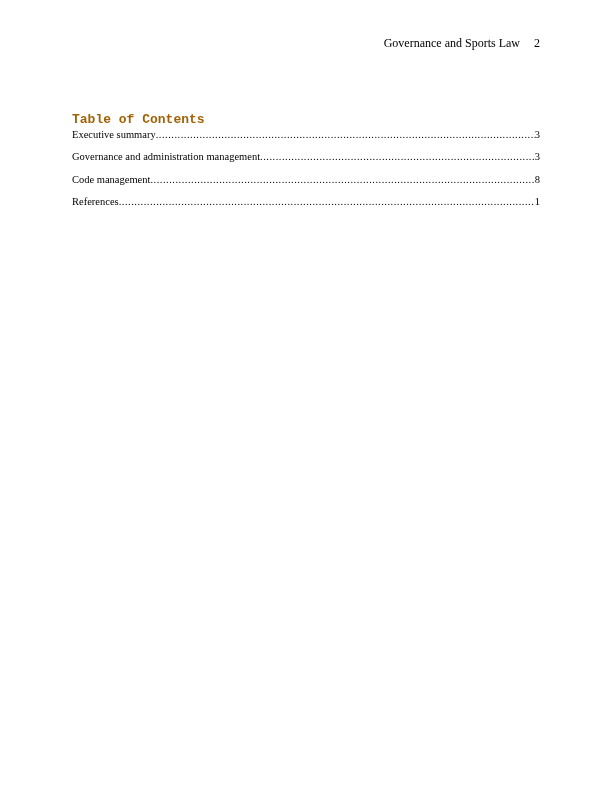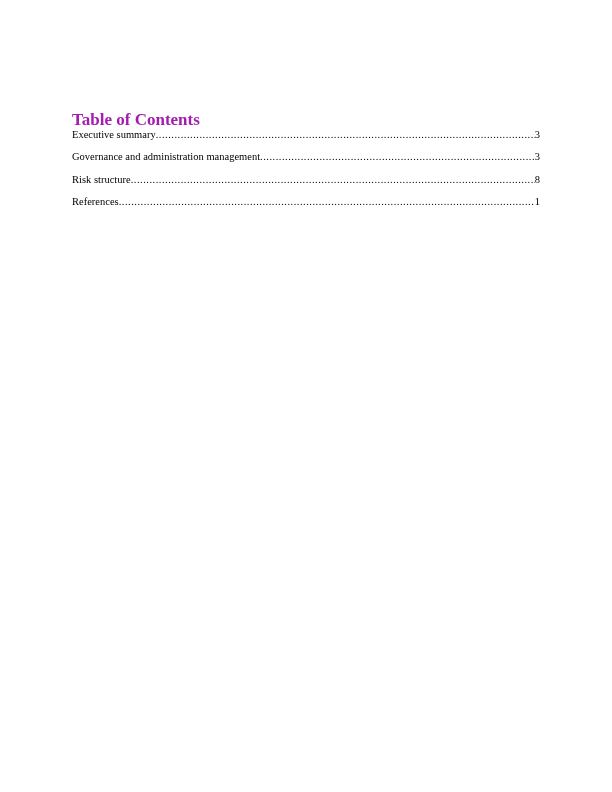--- a/index.html
+++ b/index.html
@@ -18,24 +18,24 @@
       right: 72px;
       font-size: 12px;
       line-height: 14px;
       white-space: nowrap;
     }
     .header .page-num { margin-left: 14px; }
     .toc-title {
       position: absolute;
       left: 72px;
       top: 112px;
-      font-family: Liberation Serif, serif;
+      font-family: Liberation Mono, monospace;
       font-weight: bold;
-      font-size: 17px;
-      color: #a21caf;
+      font-size: 13px;
+      color: #a16207;
       line-height: 16px;
     }
     .toc-list {
       position: absolute;
       left: 72px;
       top: 129px;
       width: 468px;
     }
     .toc-entry {
       display: flex;
@@ -55,36 +55,39 @@
     }
     .toc-entry .leader::after {
       content: "..........................................................................................................................................................................................................................";
     }
     .toc-entry .pg { flex: 0 0 auto; }
   </style>
 </head>
 <body>
 
 <div class="page">
+  <div class="header">
+    <span>Governance and Sports Law</span><span class="page-num">2</span>
+  </div>
 
   <div class="toc-title">Table of Contents</div>
 
   <div class="toc-list">
     <div class="toc-entry">
       <span class="label">Executive summary</span>
       <span class="leader"></span>
       <span class="pg">3</span>
     </div>
     <div class="toc-entry">
       <span class="label">Governance and administration management</span>
       <span class="leader"></span>
       <span class="pg">3</span>
     </div>
     <div class="toc-entry">
-      <span class="label">Risk structure</span>
+      <span class="label">Code management</span>
       <span class="leader"></span>
       <span class="pg">8</span>
     </div>
     <div class="toc-entry">
       <span class="label">References</span>
       <span class="leader"></span>
       <span class="pg">1</span>
     </div>
   </div>
 </div>

